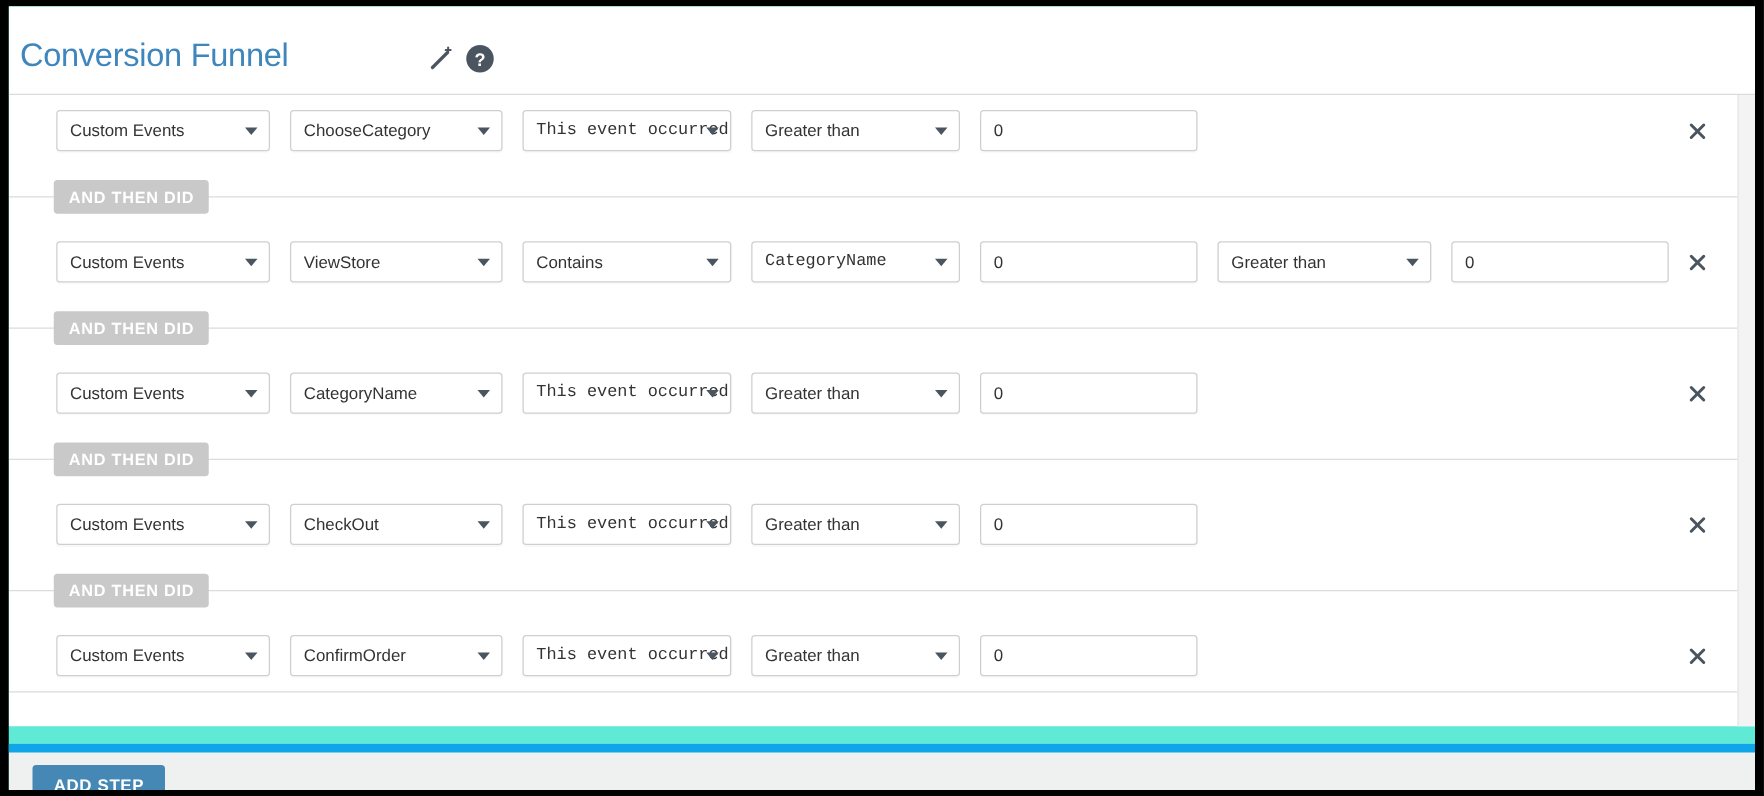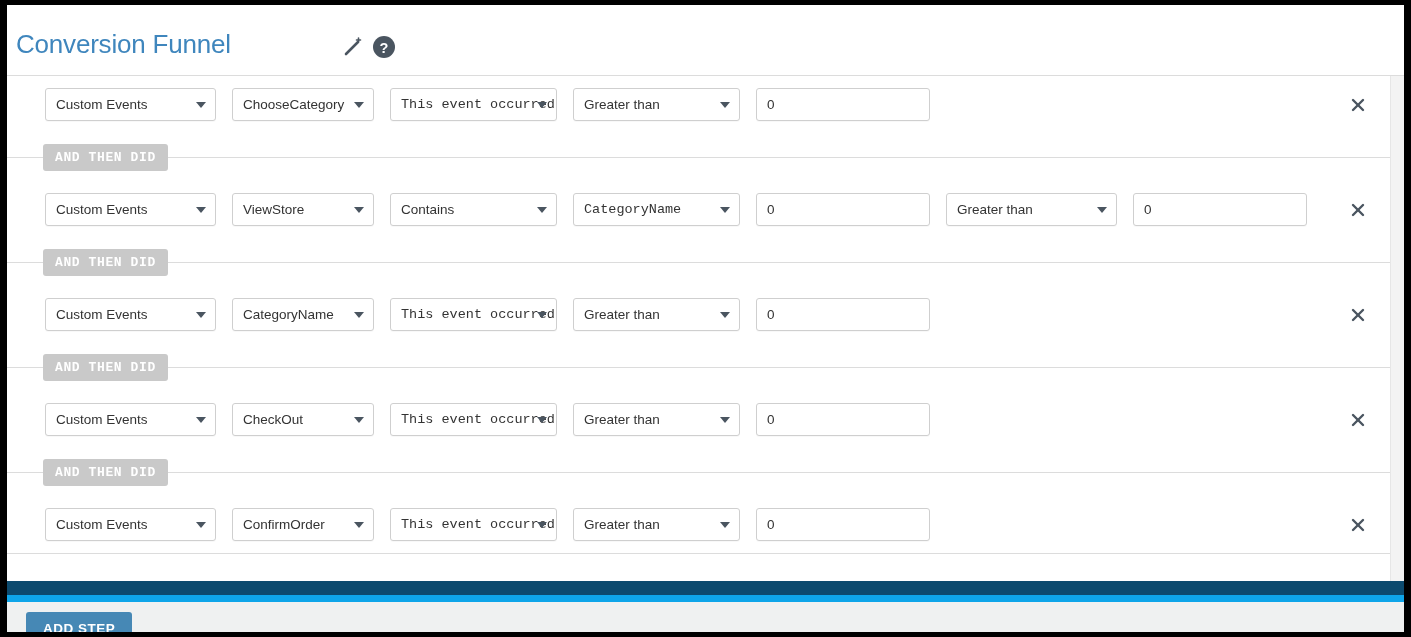--- a/index.html
+++ b/index.html
@@ -8,21 +8,21 @@
     width: 1411px; height: 637px;
     background: #000000;
     font-family: "Liberation Sans", sans-serif;
     overflow: hidden;
   }
 
   #app {
     position: absolute;
     left: 7px; top: 5px;
     width: 1397px; height: 627px;
-    background: #0c4a6e;
+    background: #5eead4;
     overflow: hidden;
   }
 
   
   .header {
     position: absolute;
     left: 0; top: 0;
     width: 1397px; height: 71px;
     background: #ffffff;
     border-bottom: 1px solid #dcdcdc;
@@ -126,21 +126,21 @@
   .sel .caret {
     position: absolute;
     right: 9px; top: 50%;
     margin-top: -2.5px;
     width: 0; height: 0;
     border-left: 5px solid transparent;
     border-right: 5px solid transparent;
     border-top: 6px solid #4a5560;
   }
   .sel.w-source { width: 171px; }
-  .sel.w-event  { width: 142px; }
+  .sel.w-event  { width: 170px; }
   .sel.w-prop   { width: 167px; font-family: Liberation Mono, monospace; }
   .sel.w-cond   { width: 167px; }
   .sel.w-cond2  { width: 171px; }
 
   
   .txt {
     height: 33px;
     background: #ffffff;
     border: 1px solid #cfcfcf;
     border-radius: 3px;
@@ -179,21 +179,20 @@
     padding: 4px 12px;
     background: #c9c9c9;
     border-radius: 3px;
     color: #ffffff;
     font-size: 13px;
     font-weight: bold;
     letter-spacing: 0.6px;
     display: flex;
     align-items: center;
     white-space: nowrap;
-    font-family: Liberation Mono, monospace;
   }
 
   .bottom-rule {
     position: absolute;
     left: 0; right: 0; bottom: 0;
     height: 1px;
     background: #dcdcdc;
   }
 
   

